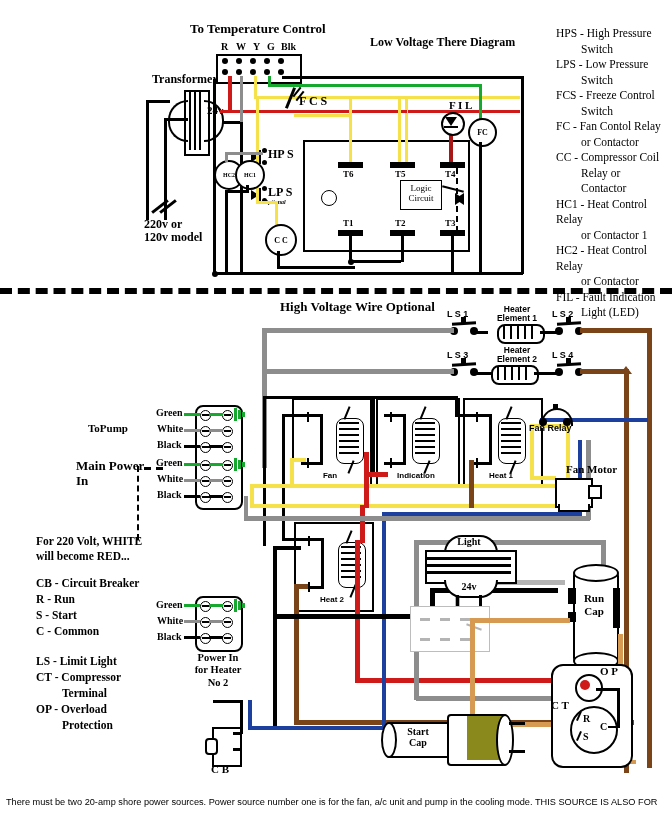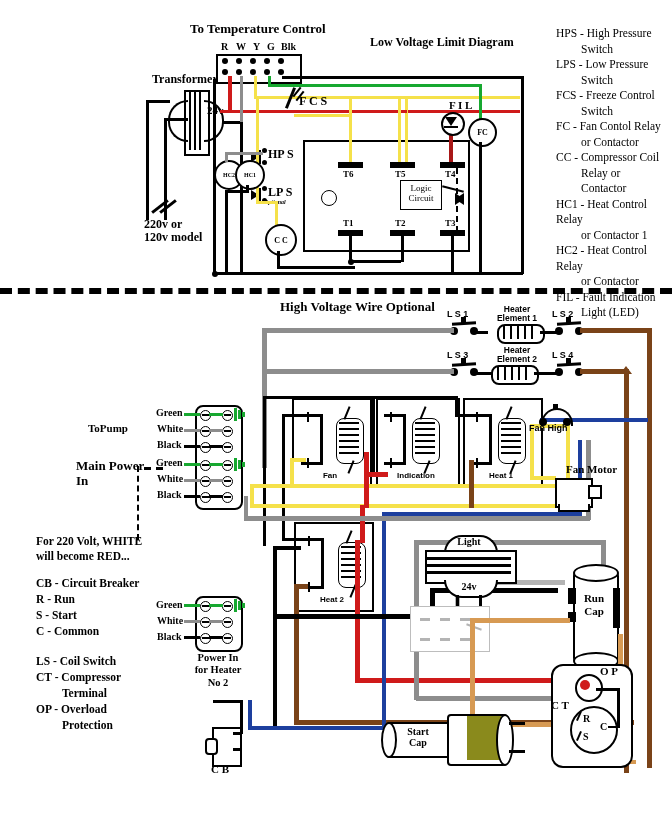--- a/index.html
+++ b/index.html
@@ -37,21 +37,21 @@
   .scr:after{content:"";position:absolute;left:1px;right:1px;top:3px;height:1.5px;background:#000;}
 
   .dot{position:absolute;border-radius:50%;background:#000;}
   .dashline{position:absolute;height:0;border-top:3px dashed #000;}
   .vdash{position:absolute;width:0;border-left:2px dashed #000;}
 </style>
 </head>
 <body>
 
 <div class="t serif b" style="left:190px;top:22px;font-size:13px;">To Temperature Control</div>
-<div class="t serif b" style="left:370px;top:36px;font-size:12px;">Low Voltage Limit Diagram</div>
+<div class="t serif b" style="left:370px;top:36px;font-size:12px;">Low Voltage There Diagram</div>
 
 <div class="t serif b" style="left:221px;top:42px;font-size:10px;">R</div>
 <div class="t serif b" style="left:236px;top:42px;font-size:10px;">W</div>
 <div class="t serif b" style="left:253px;top:42px;font-size:10px;">Y</div>
 <div class="t serif b" style="left:267px;top:42px;font-size:10px;">G</div>
 <div class="t serif b" style="left:281px;top:42px;font-size:10px;">Blk</div>
 
 <div class="abs" style="left:216px;top:54px;width:82px;height:26px;border:2px solid #000;background:#fff;"></div>
 <div class="dot" style="left:222px;top:58px;width:6px;height:6px;"></div>
 <div class="dot" style="left:236px;top:58px;width:6px;height:6px;"></div>
@@ -463,21 +463,21 @@
 <div class="w blk" style="left:273px;top:546px;width:4px;height:180px;"></div>
 <div class="w blk" style="left:273px;top:546px;width:28px;height:4px;"></div>
 <div class="w blk" style="left:430px;top:588px;width:128px;height:5px;"></div>
 <div class="w blk" style="left:430px;top:588px;width:5px;height:28px;"></div>
 <div class="w blk" style="left:273px;top:614px;width:160px;height:5px;"></div>
 
 <div class="dot" style="left:539px;top:418px;width:8px;height:8px;"></div>
 <div class="dot" style="left:563px;top:418px;width:8px;height:8px;"></div>
 <div class="abs" style="left:541px;top:408px;width:28px;height:16px;border:2px solid #000;border-bottom:none;border-radius:16px 16px 0 0;"></div>
 <div class="w blk" style="left:553px;top:404px;width:5px;height:6px;"></div>
-<div class="t sans b" style="left:529px;top:424px;font-size:9px;">Fan High</div>
+<div class="t sans b" style="left:529px;top:424px;font-size:9px;">Fan Relay</div>
 
 <div class="t serif b" style="left:566px;top:464px;font-size:11px;">Fan Motor</div>
 <div class="abs" style="left:555px;top:478px;width:34px;height:26px;border:2px solid #000;background:#fff;"></div>
 <div class="abs" style="left:588px;top:485px;width:10px;height:10px;border:2px solid #000;background:#fff;"></div>
 <div class="abs" style="left:558px;top:504px;width:28px;height:6px;border:2px solid #000;border-top:none;background:#fff;"></div>
 
 <div class="abs" style="left:444px;top:535px;width:50px;height:16px;border:2px solid #000;border-bottom:none;border-radius:22px 22px 0 0;background:#fff;"></div>
 <div class="t serif b ctr" style="left:444px;top:537px;width:50px;font-size:10px;">Light</div>
 <div class="abs" style="left:425px;top:550px;width:88px;height:30px;border:2px solid #000;background:#fff;"></div>
 <div class="w blk" style="left:427px;top:557px;width:84px;height:3px;"></div>
@@ -545,21 +545,22 @@
 <div class="w blk" style="left:240px;top:700px;width:3px;height:34px;"></div>
 <div class="w blk" style="left:213px;top:700px;width:30px;height:3px;"></div>
 
 <div class="abs" style="left:36px;top:534px;font-size:11.5px;font-family:'Liberation Serif',serif;font-weight:bold;line-height:1.3;">For 220 Volt, WHITE<br>will become RED...</div>
 <div class="abs" style="left:36px;top:575px;font-size:11.5px;font-family:'Liberation Serif',serif;font-weight:bold;line-height:16px;">
   <div>CB - Circuit Breaker</div>
   <div>R - Run</div>
   <div>S - Start</div>
   <div>C - Common</div>
   <div style="height:14px;"></div>
-  <div>LS - Coil Switch</div>
+  <div>LS - Limit Light</div>
   <div>CT - Compressor</div>
   <div style="padding-left:26px;">Terminal</div>
   <div>OP - Overload</div>
   <div style="padding-left:26px;">Protection</div>
 </div>
 
 <div class="abs" style="left:6px;top:795px;width:664px;font-family:'Liberation Sans',sans-serif;font-size:9.2px;line-height:14px;">
+  <div>There must be two 20-amp shore power sources.  Power source number one is for the fan, a/c unit and pump in the cooling mode.  THIS SOURCE IS ALSO FOR</div>
 </div>
 
 </body></html>

